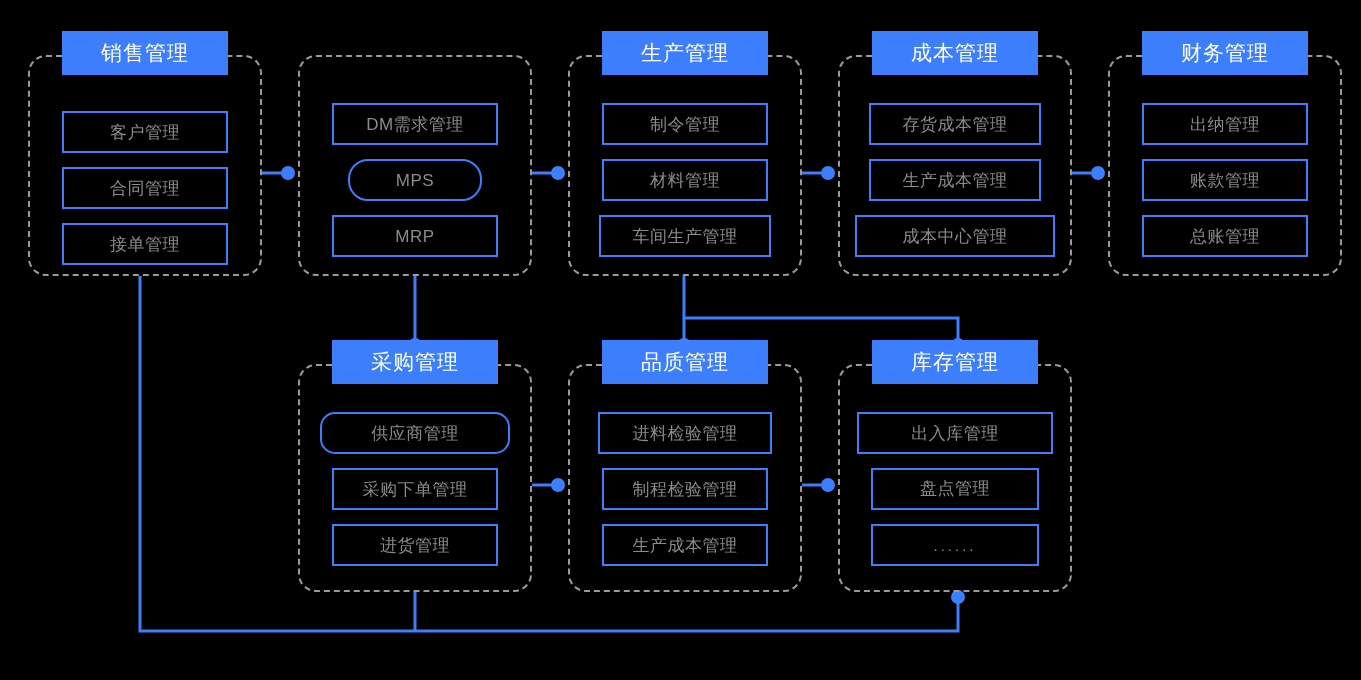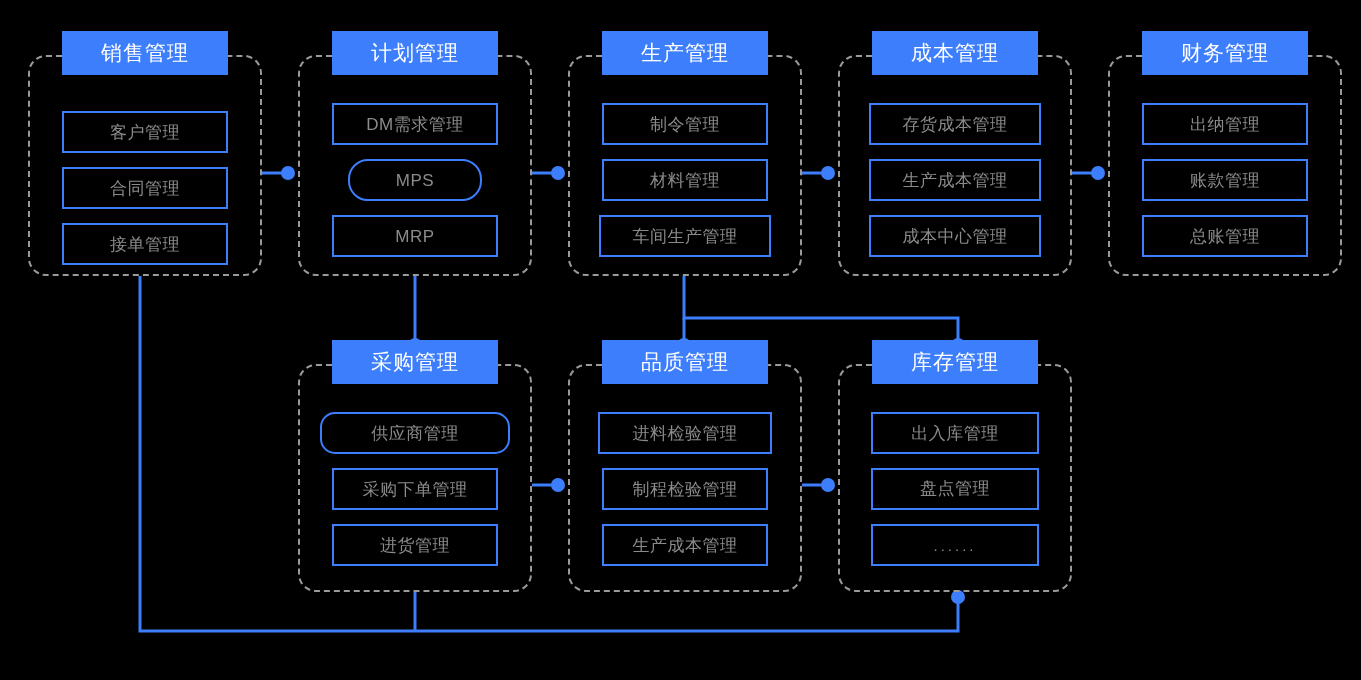--- a/index.html
+++ b/index.html
@@ -104,21 +104,20 @@
   <div class="group" style="left:28px; top:55px; width:234px; height:221px;">
     <div class="group-head" style="width:166px;">销售管理</div>
     <div class="group-body">
       <div class="item" style="width:166px;margin-top:8px;">客户管理</div>
       <div class="item" style="width:166px;">合同管理</div>
       <div class="item" style="width:166px;">接单管理</div>
     </div>
   </div>
 
   <div class="group" style="left:298px; top:55px; width:234px; height:221px;">
-    <div class="group-head" style="width:166px;">计划管理</div>
     <div class="group-body">
       <div class="item" style="width:166px;">DM需求管理</div>
       <div class="item" style="width:134px;border-radius:20px;">MPS</div>
       <div class="item" style="width:166px;">MRP</div>
     </div>
   </div>
 
   <div class="group" style="left:568px; top:55px; width:234px; height:221px;">
     <div class="group-head" style="width:166px;">生产管理</div>
     <div class="group-body">
@@ -126,21 +125,21 @@
       <div class="item" style="width:166px;">材料管理</div>
       <div class="item" style="width:172px;">车间生产管理</div>
     </div>
   </div>
 
   <div class="group" style="left:838px; top:55px; width:234px; height:221px;">
     <div class="group-head" style="width:166px;">成本管理</div>
     <div class="group-body">
       <div class="item" style="width:172px;">存货成本管理</div>
       <div class="item" style="width:172px;">生产成本管理</div>
-      <div class="item" style="width:172px;">成本中心管理</div>
+      <div class="item" style="width:200px;">成本中心管理</div>
     </div>
   </div>
 
   <div class="group" style="left:1108px; top:55px; width:234px; height:221px;">
     <div class="group-head" style="width:166px;">财务管理</div>
     <div class="group-body">
       <div class="item" style="width:166px;">出纳管理</div>
       <div class="item" style="width:166px;">账款管理</div>
       <div class="item" style="width:166px;">总账管理</div>
     </div>
@@ -160,19 +159,19 @@
     <div class="group-body">
       <div class="item" style="width:174px;">进料检验管理</div>
       <div class="item" style="width:166px;">制程检验管理</div>
       <div class="item" style="width:166px;">生产成本管理</div>
     </div>
   </div>
 
   <div class="group" style="left:838px; top:364px; width:234px; height:228px;">
     <div class="group-head" style="width:166px;">库存管理</div>
     <div class="group-body">
-      <div class="item" style="width:168px;">出入库管理</div>
+      <div class="item" style="width:196px;">出入库管理</div>
       <div class="item" style="width:168px;font-family:Liberation Mono, monospace;">盘点管理</div>
       <div class="item dots" style="width:168px;">......</div>
     </div>
   </div>
 
 </div>
 
 </body></html>

